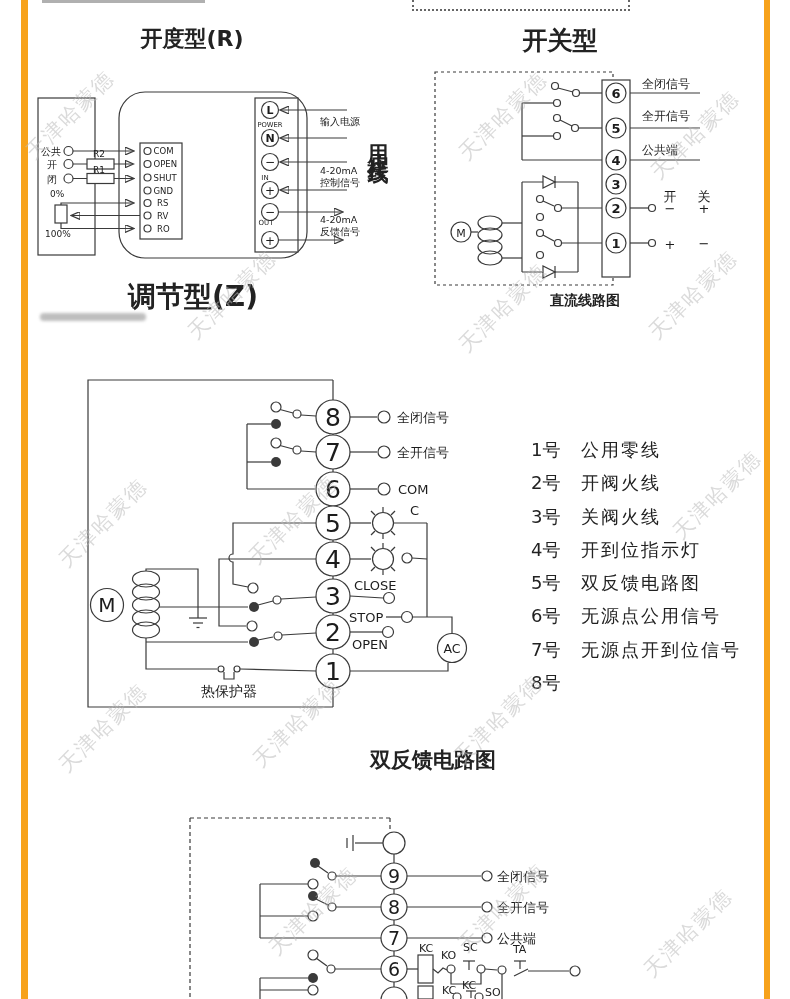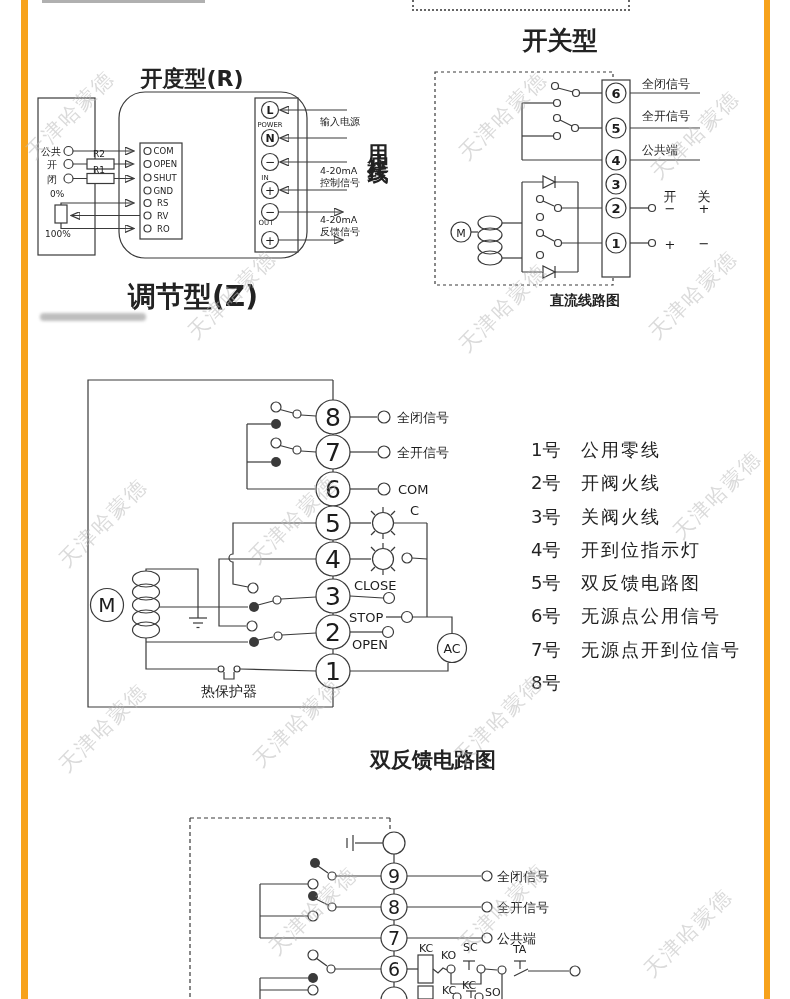--- a/index.html
+++ b/index.html
@@ -34,21 +34,21 @@
 
 <div id="page">
 
   <div class="bar" style="left:21px;width:7px;"></div>
   <div class="bar" style="left:764px;width:6px;"></div>
 
   <div class="remnant-line"></div>
   <div class="remnant-dash"></div>
   <div class="smudge"></div>
 
-  <div class="title" style="left:92px;top:24px;width:200px;font-size:22px;margin-top:40px;">开度型(R)</div>
+  <div class="title" style="left:92px;top:24px;width:200px;font-size:22px;">开度型(R)</div>
   <div class="title" style="left:460px;top:24px;width:200px;font-size:25px;">开关型</div>
   <div class="title" style="left:93px;top:278px;width:200px;font-size:28px;">调节型(Z)</div>
   <div class="title" style="left:485px;top:292px;width:200px;font-size:14px;">直流线路图</div>
   <div class="title" style="left:296px;top:746px;width:200px;font-size:21px;text-align:right;">双反馈电路图</div>
 
   <div class="vtext" style="left:364px;top:128px;">用户接线</div>
 
   <svg class="diag" style="left:30px;top:90px;" width="375" height="170" viewBox="0 0 375 170">
     <defs>
       <marker id="ahr" markerWidth="10" markerHeight="8" refX="8" refY="4" orient="auto" markerUnits="userSpaceOnUse">

